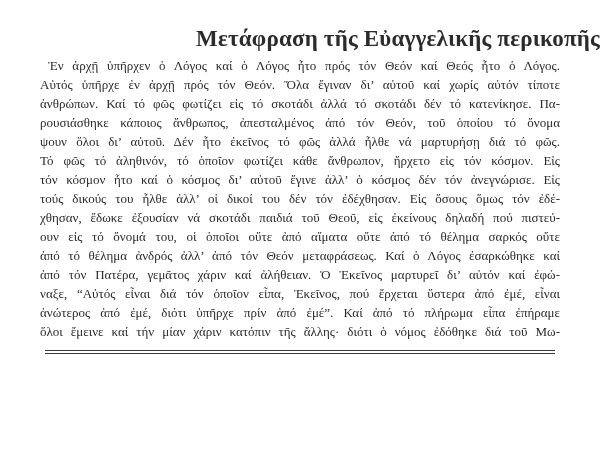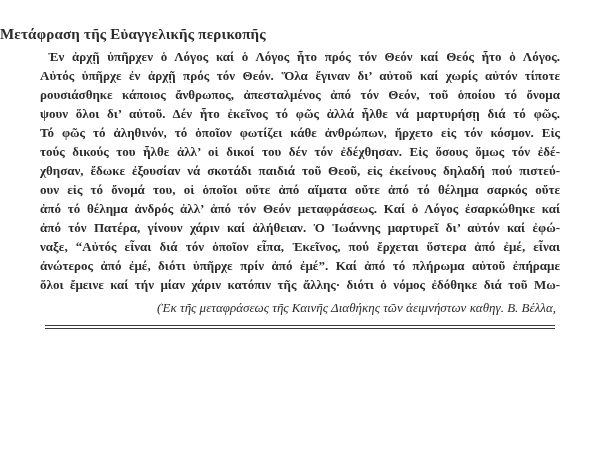--- a/index.html
+++ b/index.html
@@ -11,37 +11,36 @@
     position: relative;
     width: 600px;
     height: 460px;
     background: #ffffff;
     color: #2b2b2b;
     font-family: "Liberation Serif", "DejaVu Serif", serif;
     overflow: hidden;
   }
   .title {
     margin: 26px 0 0 0;
-    font-size: 15px;
+    font-size: 23px;
     font-weight: bold;
-    text-align: left;
+    text-align: right;
     letter-spacing: 0.2px;
   }
   .body-text {
     margin: 4px 40px 0 40px;
   }
   .ln {
     font-size: 13px;
     line-height: 19px;
     height: 19px;
     text-align: justify;
     text-align-last: justify;
     -moz-text-align-last: justify;
     white-space: nowrap;
-    font-weight: bold;
   }
   .ln.first {
     text-indent: 8px;
   }
   .ln.last {
     text-align-last: left;
     -moz-text-align-last: left;
     white-space: normal;
   }
   .source-note {
@@ -62,32 +61,33 @@
 </head>
 <body>
 
 <div class="page">
 
   <h1 class="title">Μετάφραση τῆς Εὐαγγελικῆς περικοπῆς</h1>
 
   <div class="body-text">
     <div class="ln first">Ἐν ἀρχῇ ὑπῆρχεν ὁ Λόγος καί ὁ Λόγος ἦτο πρός τόν Θεόν καί Θεός ἦτο ὁ Λόγος.</div>
     <div class="ln">Αὐτός ὑπῆρχε ἐν ἀρχῇ πρός τόν Θεόν. Ὅλα ἔγιναν δι’ αὐτοῦ καί χωρίς αὐτόν τίποτε</div>
+    <div class="ln">ἀνθρώπων. Καί τό φῶς φωτίζει εἰς τό σκοτάδι ἀλλά τό σκοτάδι δέν τό κατενίκησε. Πα-</div>
     <div class="ln">ρουσιάσθηκε κάποιος ἄνθρωπος, ἀπεσταλμένος ἀπό τόν Θεόν, τοῦ ὁποίου τό ὄνομα</div>
     <div class="ln">ψουν ὅλοι δι’ αὐτοῦ. Δέν ἦτο ἐκεῖνος τό φῶς ἀλλά ἦλθε νά μαρτυρήσῃ διά τό φῶς.</div>
-    <div class="ln">Τό φῶς τό ἀληθινόν, τό ὁποῖον φωτίζει κάθε ἀνθρώπων, ἤρχετο εἰς τόν κόσμον. Εἰς</div>
+    <div class="ln">Τό φῶς τό ἀληθινόν, τό ὁποῖον φωτίζει κάθε ἄνθρωπον, ἤρχετο εἰς τόν κόσμον. Εἰς</div>
+    <div class="ln">τόν κόσμον ἦτο καί ὁ κόσμος δι’ αὐτοῦ ἔγινε ἀλλ’ ὁ κόσμος δέν τόν ἀνεγνώρισε. Εἰς</div>
     <div class="ln">τούς δικούς του ἦλθε ἀλλ’ οἱ δικοί του δέν τόν ἐδέχθησαν. Εἰς ὅσους ὅμως τόν ἐδέ-</div>
     <div class="ln">χθησαν, ἔδωκε ἐξουσίαν νά σκοτάδι παιδιά τοῦ Θεοῦ, εἰς ἐκείνους δηλαδή πού πιστεύ-</div>
     <div class="ln">ουν εἰς τό ὄνομά του, οἱ ὁποῖοι οὔτε ἀπό αἵματα οὔτε ἀπό τό θέλημα σαρκός οὔτε</div>
     <div class="ln">ἀπό τό θέλημα ἀνδρός ἀλλ’ ἀπό τόν Θεόν μεταφράσεως. Καί ὁ Λόγος ἐσαρκώθηκε καί</div>
-    <div class="ln">ἀπό τόν Πατέρα, γίνουν χάριν καί ἀλήθειαν. Ὁ Ἰωάννης μαρτυρεῖ δι’ αὐτόν καί ἐφώ-</div>
+    <div class="ln">ἀπό τόν Πατέρα, γεμᾶτος χάριν καί ἀλήθειαν. Ὁ Ἐκεῖνος μαρτυρεῖ δι’ αὐτόν καί ἐφώ-</div>
     <div class="ln">ναξε, “Αὐτός εἶναι διά τόν ὁποῖον εἶπα, Ἐκεῖνος, πού ἔρχεται ὕστερα ἀπό ἐμέ, εἶναι</div>
-    <div class="ln">ἀνώτερος ἀπό ἐμέ, διότι ὑπῆρχε πρίν ἀπό ἐμέ”. Καί ἀπό τό πλήρωμα αὐτοῦ ἐπήραμε</div>
+    <div class="ln">ἀνώτερος ἀπό ἐμέ, διότι ὑπῆρχε πρίν ἀπό ἐμέ”. Καί ἀπό τό πλήρωμα εἶπα ἐπήραμε</div>
     <div class="ln">ὅλοι ἔμεινε καί τήν μίαν χάριν κατόπιν τῆς ἄλλης· διότι ὁ νόμος ἐδόθηκε διά τοῦ Μω-</div>
   </div>
 
   <div class="source-note">
-    <div>(Ἐκ τῆς μεταφράσεως τῆς Καινῆς Διαθήκης τῶν ἀειμνήστων καθηγ. Β. Βέλλα,</div>
   </div>
 
   <div class="double-rule"></div>
 
 </div>
 
 </body></html>

